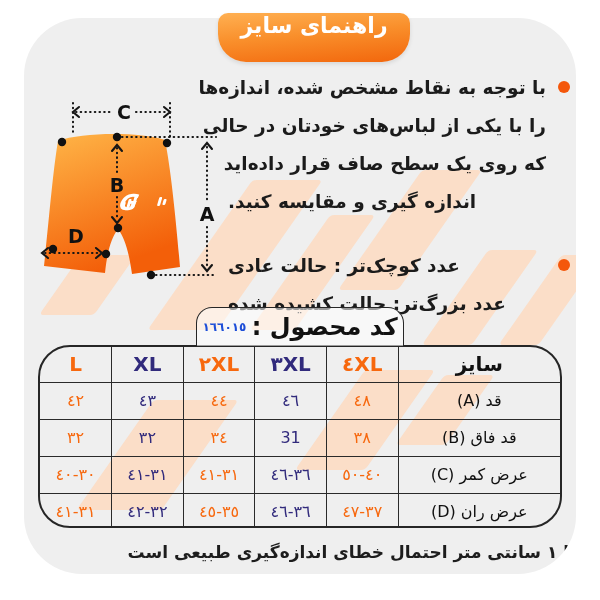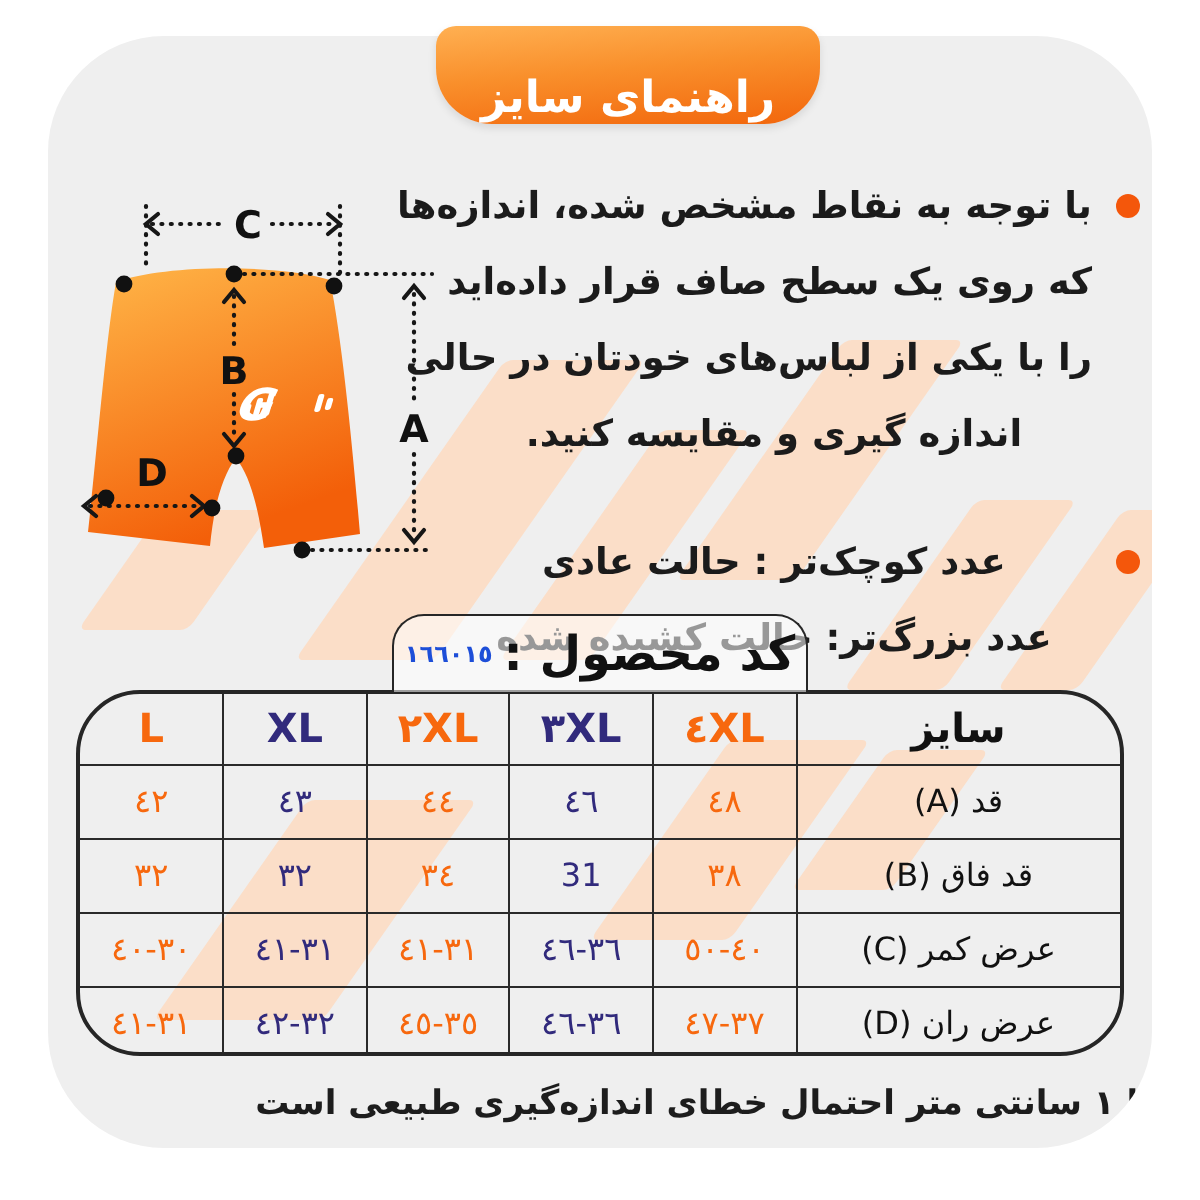--- a/index.html
+++ b/index.html
@@ -23,34 +23,34 @@
   .stripe {
     position:absolute; background:#fbdec8;
     transform:skewX(-35deg); border-radius:4px; z-index:0;
   }
 
   
   .header-tab {
     position:absolute; left:218px; top:13px; width:192px; height:49px;
     background:linear-gradient(175deg,#ffb052 0%,#f98f2b 45%,#f2660c 100%);
     border-radius:10px 10px 28px 28px;
-    display:flex; align-items:flex-end; justify-content:center;
+    display:flex; align-items:flex-start; justify-content:center;
     z-index:5; cursor:pointer;
     box-shadow:0 2px 4px rgba(0,0,0,0.10);
   }
   .header-tab span {
     color:#ffffff; font-size:22px; font-weight:bold; letter-spacing:0.5px;
   }
 
   .content { position:absolute; inset:0; z-index:1; }
 
   
   .instructions {
-    position:absolute; top:67px; right:4px; width:344px;
-    direction:rtl; text-align:center;
+    position:absolute; top:51px; right:4px; width:344px;
+    direction:rtl; text-align:left;
   }
   .bullet-item { position:relative; padding-right:26px; margin-bottom:26px; }
   .bullet-dot {
     position:absolute; right:2px; top:12px; width:12px; height:12px;
     border-radius:50%; background:#f4570b;
   }
   .bullet-line {
     font-size:18.5px; font-weight:bold; color:#1b1b1b;
     line-height:38px; white-space:nowrap;
   }
@@ -181,22 +181,22 @@
           <text x="89" y="107">B</text>
           <text x="179" y="136">A</text>
           <text x="48" y="158">D</text>
         </g>
       </svg>
 
       <div class="instructions">
         <div class="bullet-item">
           <span class="bullet-dot"></span>
           <div class="bullet-line">با توجه به نقاط مشخص شده، اندازه‌ها</div>
+          <div class="bullet-line">را با یکی از لباس‌های خودتان در حالی</div>
           <div class="bullet-line">که روی یک سطح صاف قرار داده‌اید</div>
-          <div class="bullet-line">را با یکی از لباس‌های خودتان در حالی</div>
           <div class="bullet-line">اندازه گیری و مقایسه کنید.</div>
         </div>
         <div class="bullet-item">
           <span class="bullet-dot"></span>
           <div class="bullet-line">عدد کوچک‌تر : حالت عادی</div>
           <div class="bullet-line">عدد بزرگ‌تر: حالت کشیده شده</div>
         </div>
       </div>
 
       <div class="code-box">

